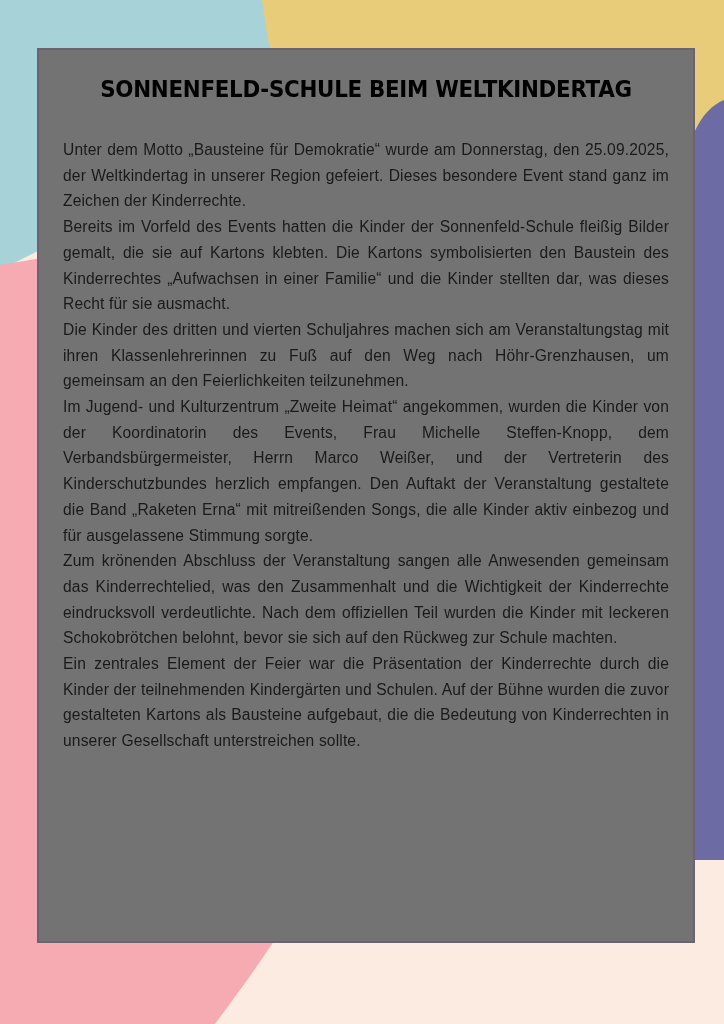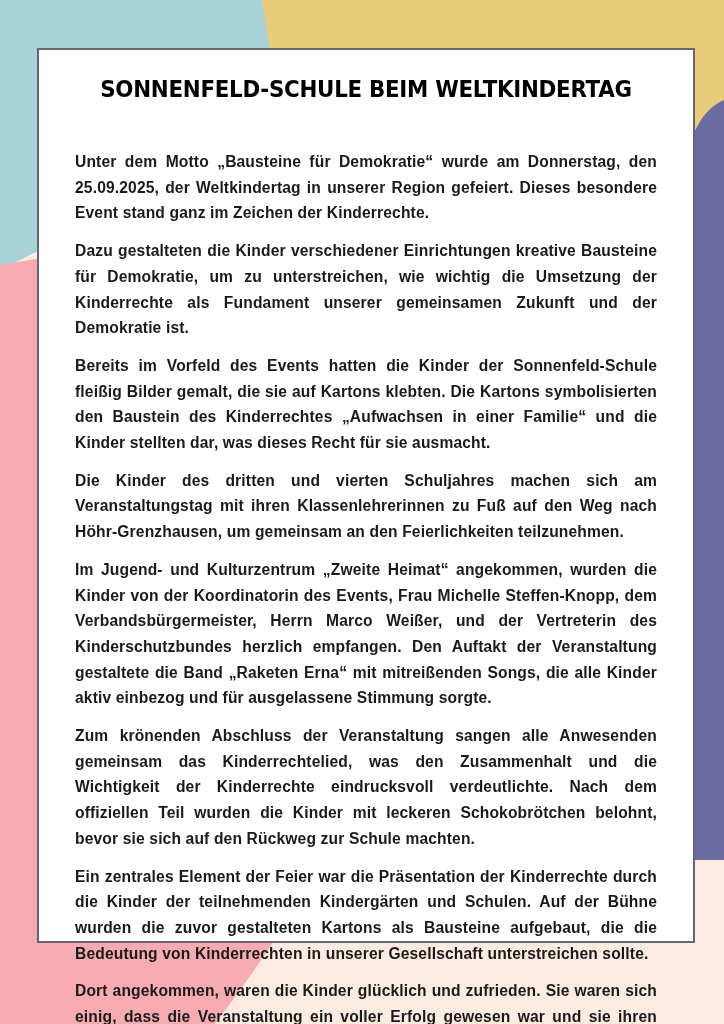--- a/index.html
+++ b/index.html
@@ -4,53 +4,51 @@
 <style>
   html, body { margin: 0; padding: 0; }
   body {
     width: 724px; height: 1024px; position: relative; overflow: hidden;
     background: #fcebe0;
     font-family: "DejaVu Sans", sans-serif;
   }
   .bg { position: absolute; inset: 0; z-index: 0; }
   .card {
     position: absolute; left: 37px; top: 48px; width: 658px; height: 895px;
-    background: #ffffff; border: 2px solid #6b6470; box-sizing: border-box;
+    background: #737373; border: 2px solid #6b6470; box-sizing: border-box;
     z-index: 1;
   }
   .title {
     position: absolute; left: 0; right: 0; top: 26px;
     text-align: center; font-family: "DejaVu Sans", sans-serif;
     font-weight: bold; font-size: 23px; letter-spacing: -0.3px; color: #000;
     transform: scaleX(0.93);
   }
   .body {
     position: absolute; left: 24px; right: 24px; top: 87px;
     font-family: "Liberation Sans", sans-serif;
     font-size: 15.6px; line-height: 25.7px; color: #1a1a1a;
     text-align: justify; letter-spacing: 0.15px;
   }
-  .body p { margin: 12px; font-weight: bold; }
+  .body p { margin: 0; }
 </style>
 </head>
 <body>
 
 <svg class="bg" width="724" height="1024" viewBox="0 0 724 1024">
   <rect x="0" y="0" width="724" height="1024" fill="#fcebe0"></rect>
   <path d="M0,0 L270,0 C265,10 268,30 272,48 L280,130 L0,270 Z" fill="#a7d2d8"></path>
   <path d="M262,0 L724,0 L724,130 C700,150 698,200 690,260 L460,260 C380,200 300,120 270,48 C266,30 264,12 262,0 Z" fill="#e9cc79"></path>
   <path d="M724,100 C700,110 685,140 680,200 C670,300 690,400 680,500 C665,620 630,760 560,860 L724,860 Z" fill="#6c6ba4"></path>
   <path d="M0,265 L300,215 L300,900 C270,950 240,990 215,1024 L0,1024 Z" fill="#f5abb1"></path>
 </svg>
 
 <div class="card">
   <div class="title">SONNENFELD-SCHULE BEIM WELTKINDERTAG</div>
   <div class="body">
     <p>Unter dem Motto „Bausteine für Demokratie“ wurde am Donnerstag, den 25.09.2025, der Weltkindertag in unserer Region gefeiert. Dieses besondere Event stand ganz im Zeichen der Kinderrechte.</p>
-    <p>Dazu gestalteten die Kinder verschiedener Einrichtungen kreative Bausteine für Demokratie, um zu unterstreichen, wie wichtig die Umsetzung der Kinderrechte als Fundament unserer gemeinsamen Zukunft und der Demokratie ist.</p>
     <p>Bereits im Vorfeld des Events hatten die Kinder der Sonnenfeld-Schule fleißig Bilder gemalt, die sie auf Kartons klebten. Die Kartons symbolisierten den Baustein des Kinderrechtes „Aufwachsen in einer Familie“ und die Kinder stellten dar, was dieses Recht für sie ausmacht.</p>
     <p>Die Kinder des dritten und vierten Schuljahres machen sich am Veranstaltungstag mit ihren Klassenlehrerinnen zu Fuß auf den Weg nach Höhr-Grenzhausen, um gemeinsam an den Feierlichkeiten teilzunehmen.</p>
     <p>Im Jugend- und Kulturzentrum „Zweite Heimat“ angekommen, wurden die Kinder von der Koordinatorin des Events, Frau Michelle Steffen-Knopp, dem Verbandsbürgermeister, Herrn Marco Weißer, und der Vertreterin des Kinderschutzbundes herzlich empfangen. Den Auftakt der Veranstaltung gestaltete die Band „Raketen Erna“ mit mitreißenden Songs, die alle Kinder aktiv einbezog und für ausgelassene Stimmung sorgte.</p>
     <p>Zum krönenden Abschluss der Veranstaltung sangen alle Anwesenden gemeinsam das Kinderrechtelied, was den Zusammenhalt und die Wichtigkeit der Kinderrechte eindrucksvoll verdeutlichte. Nach dem offiziellen Teil wurden die Kinder mit leckeren Schokobrötchen belohnt, bevor sie sich auf den Rückweg zur Schule machten.</p>
     <p>Ein zentrales Element der Feier war die Präsentation der Kinderrechte durch die Kinder der teilnehmenden Kindergärten und Schulen. Auf der Bühne wurden die zuvor gestalteten Kartons als Bausteine aufgebaut, die die Bedeutung von Kinderrechten in unserer Gesellschaft unterstreichen sollte.</p>
-    <p>Dort angekommen, waren die Kinder glücklich und zufrieden. Sie waren sich einig, dass die Veranstaltung ein voller Erfolg gewesen war und sie ihren Standpunkt zu den Kinderrechten deutlich machen konnten.</p>
   </div>
 </div>
 
 </body></html>

